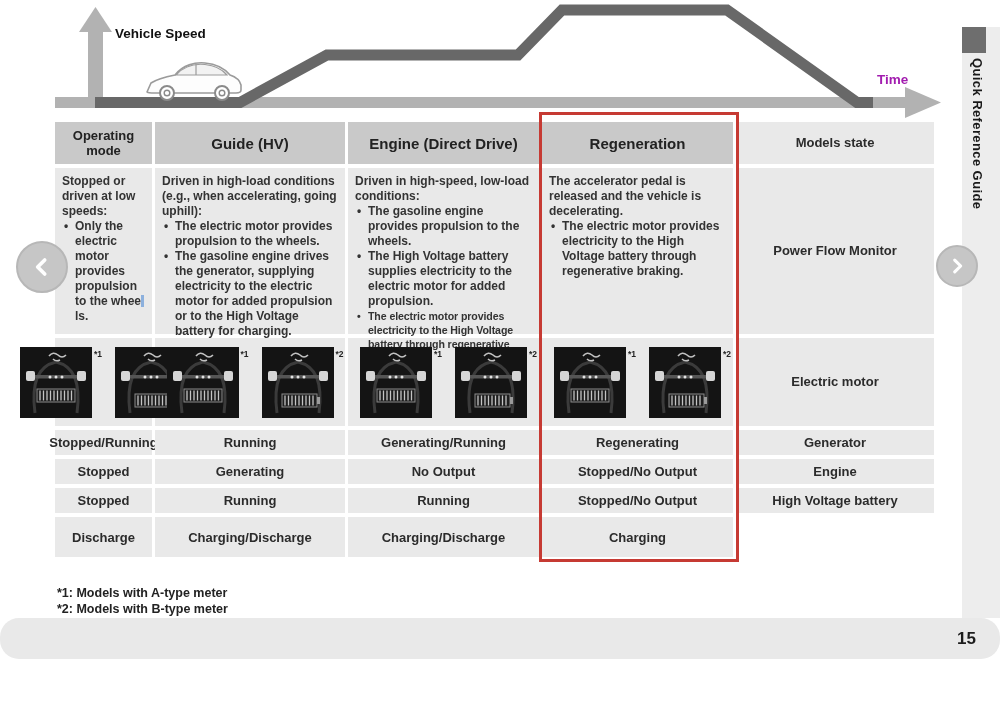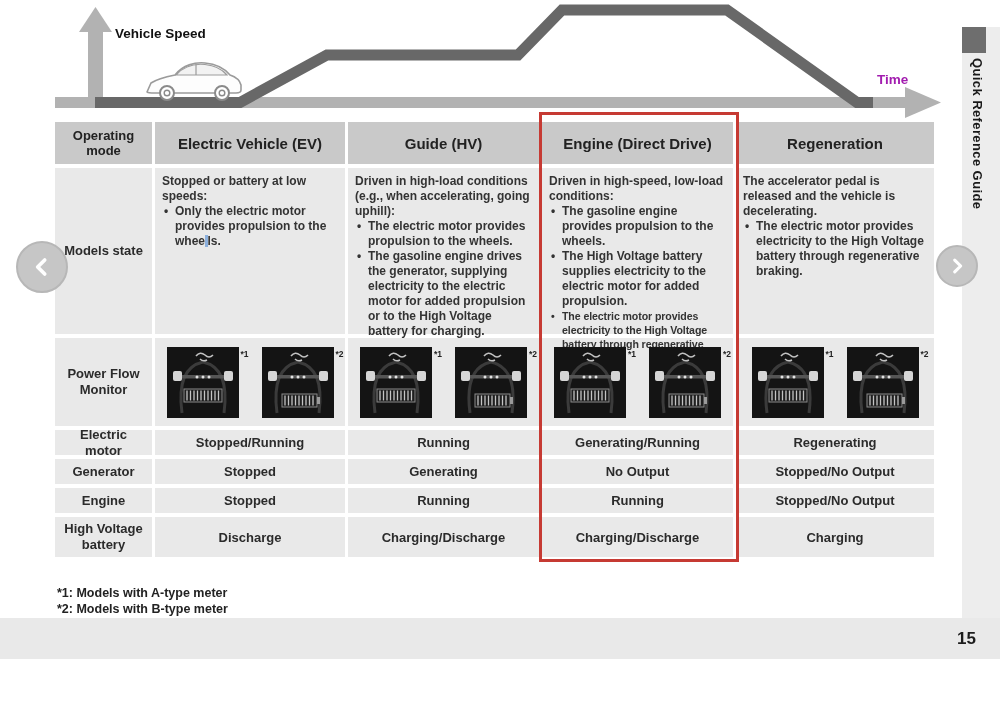--- a/index.html
+++ b/index.html
@@ -46,21 +46,21 @@
   
   .redbox { position:absolute; left:539px; top:112px; width:200px; height:450px;
             border:3px solid #c63a33; pointer-events:none; z-index:5; }
 
   
   .footnotes { position:absolute; left:57px; top:586px; font-size:12.5px; line-height:15.5px; color:#222; }
 
   
   .footer-band { position:absolute; left:0; top:618px; width:1000px; height:41px;
                  background:#e9e9e9; display:flex; align-items:center; justify-content:flex-end;
-                 padding-right:24px; }
+                 padding-right:24px;border-radius:19px; }
   .page-number { font-size:17px; color:#1d1d1d; }
 
   
   .side-strip { position:absolute; left:962px; top:27px; width:38px; height:591px;
                 background:#ededed; z-index:2; }
   .side-square { position:absolute; left:0; top:0; width:24px; height:26px; background:#6e6e6e; }
   .side-label { position:absolute; left:8px; top:31px; writing-mode:vertical-rl;
                 font-size:13px; color:#1a1a1a; letter-spacing:0.4px; white-space:nowrap; }
 
   
@@ -129,28 +129,27 @@
       <circle cx="79" cy="37" r="7" fill="#fff" stroke="#8a8a8a" stroke-width="2"></circle>
       <circle cx="79" cy="37" r="2.8" fill="none" stroke="#8a8a8a" stroke-width="1.4"></circle>
     </g>
   </svg>
   <span class="ylabel">Vehicle Speed</span>
   <span class="xlabel">Time</span>
 
   <div class="omtable">
 
     <div class="hcell corner">Operating mode</div>
-    <div class="hcell">Electric Vehicle (EV)</div>
     <div class="hcell">Guide (HV)</div>
     <div class="hcell">Engine (Direct Drive)</div>
     <div class="hcell">Regeneration</div>
 
     <div class="cell labelcell">Models state</div>
     <div class="cell dscell">
-      <div class="intro">Stopped or battery at low speeds:</div>
+      <div class="intro">Stopped or driven at low speeds:</div>
       <div class="bullet"><span>Only the electric motor provides propulsion to the whee</span><span class="caret"></span><span>ls.</span></div>
     </div>
     <div class="cell dscell">
       <div class="intro">Driven in high-load conditions (e.g., when accelerating, going uphill):</div>
       <div class="bullet">The electric motor provides propulsion to the wheels.</div>
       <div class="bullet">The gasoline engine drives the generator, supplying electricity to the electric motor for added propulsion or to the High Voltage battery for charging.</div>
     </div>
     <div class="cell dscell">
       <div class="intro">Driven in high-speed, low-load conditions:</div>
       <div class="bullet">The gasoline engine provides propulsion to the wheels.</div>

